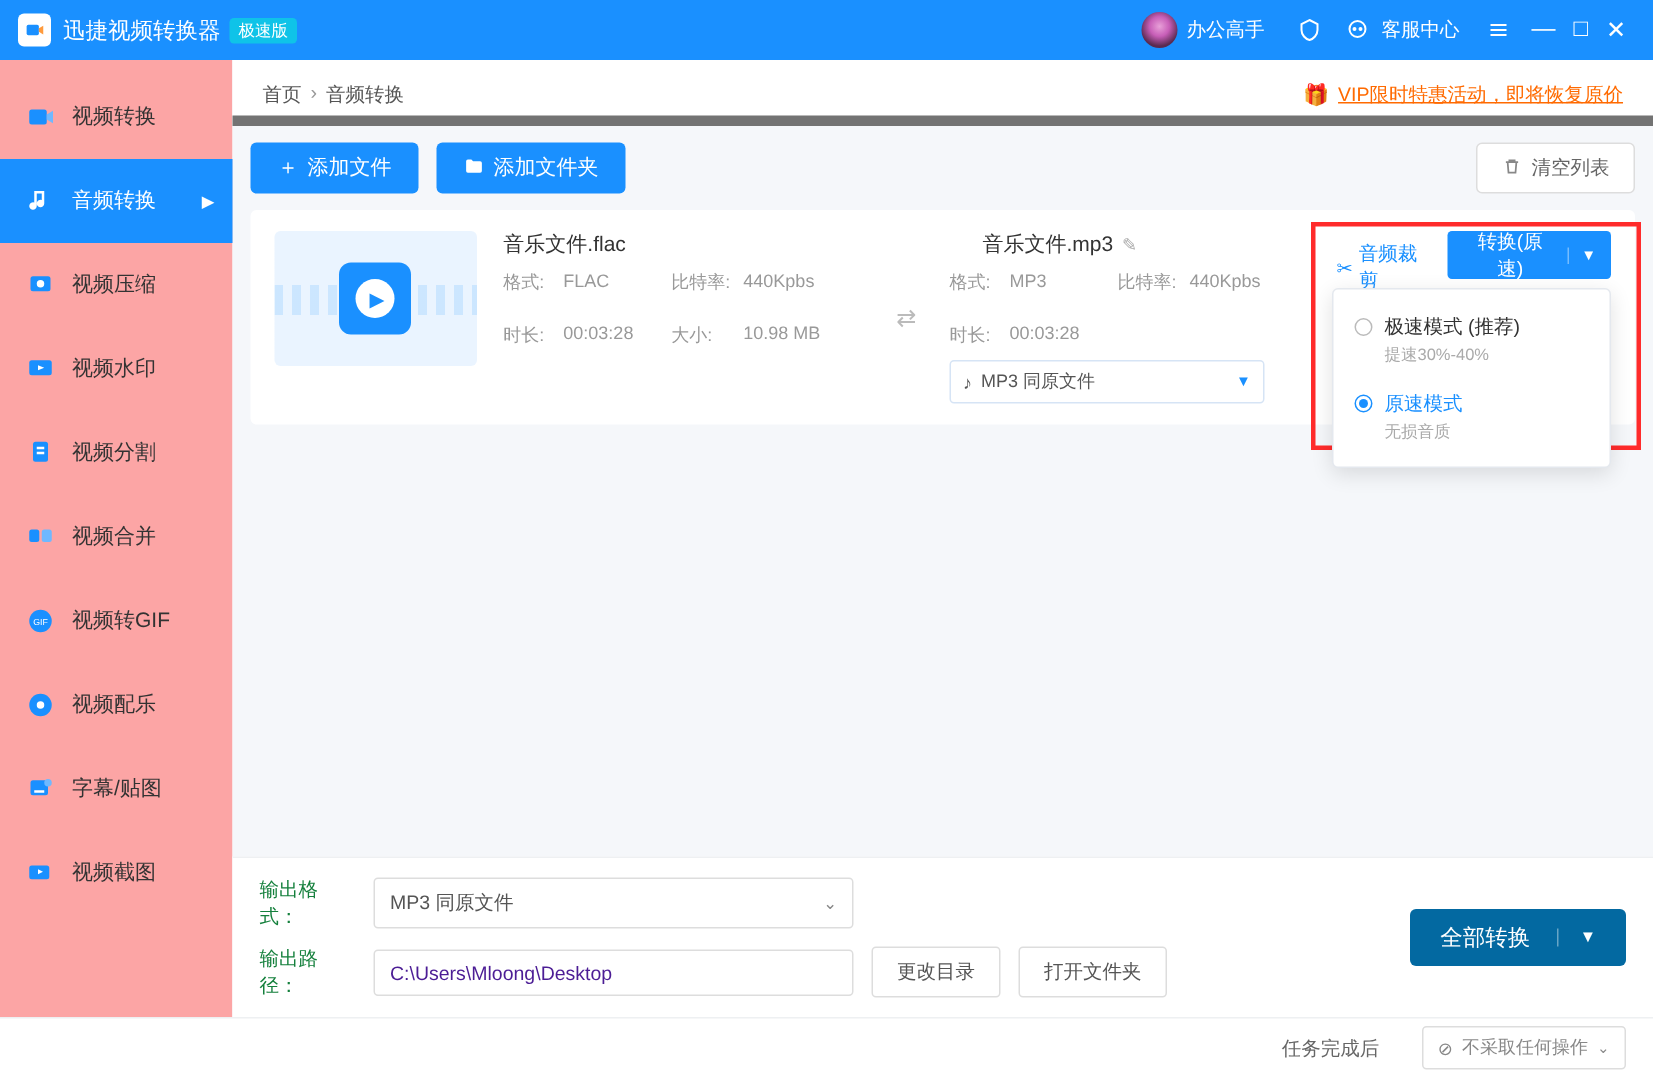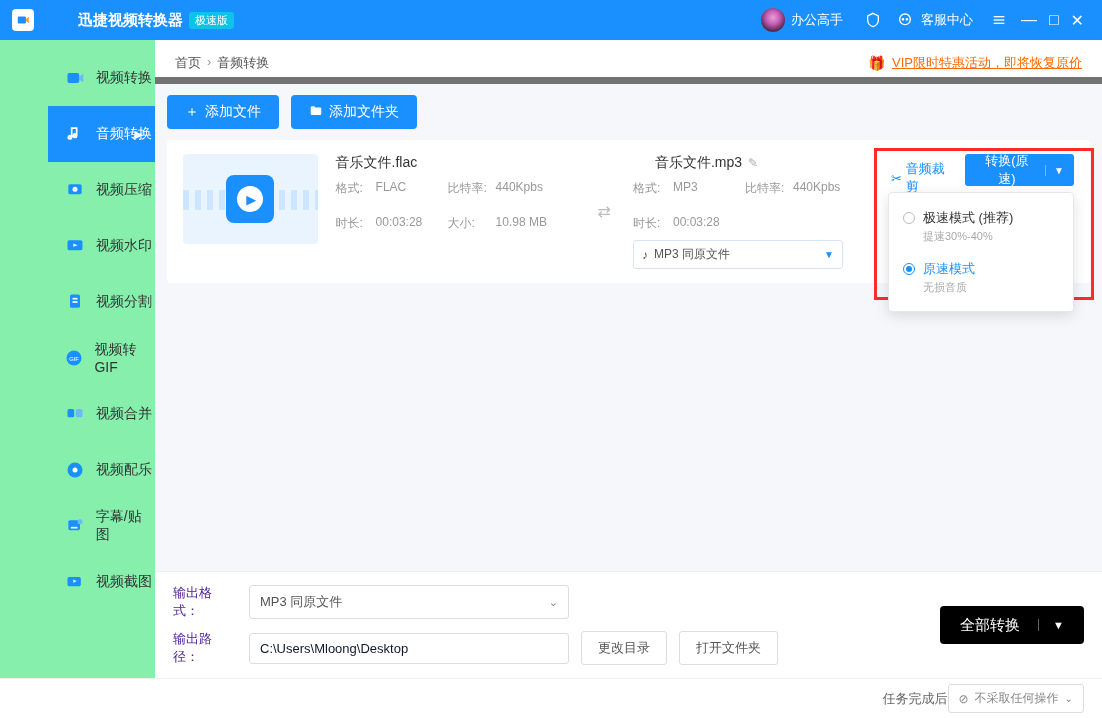--- a/index.html
+++ b/index.html
@@ -1,29 +1,29 @@
 <!DOCTYPE html>
 <html><head>
 <meta charset="utf-8">
 <style>
 * { margin:0; padding:0; box-sizing:border-box; font-family:"Microsoft YaHei","PingFang SC",sans-serif; }
 body { width:1102px; height:718px; background:#fff; overflow:hidden; font-size:13px; color:#333; }
 .titlebar { height:40px; background:#1a90ff; display:flex; align-items:center; padding:0 12px; color:#fff; }
 .logo { width:22px; height:22px; background:#fff; border-radius:4px; display:flex; align-items:center; justify-content:center; margin-right:8px; }
 .logo svg { width:14px; height:14px; }
-.app-name { font-size:15px; font-weight:700; margin-right:6px;margin-left:36px; }
+.app-name { font-size:15px; font-weight:400; margin-right:6px; }
 .badge { background:#0fc3e8; color:#fff; font-size:11px; padding:1px 6px; border-radius:3px; }
 .tb-spacer { flex:1; }
 .avatar { width:24px; height:24px; border-radius:50%; background:radial-gradient(circle at 50% 40%,#e8a0d8 0%,#c85fb8 35%,#5a2a50 70%); margin-right:6px; }
 .tb-user { font-size:13px; margin-right:14px; }
 .tb-ico { width:20px; height:20px; display:inline-flex; align-items:center; justify-content:center; margin:0 6px; cursor:pointer; }
 .tb-txt { font-size:13px; margin-right:10px; cursor:pointer; }
 .tb-winbtn { font-size:16px; margin:0 6px; cursor:pointer; }
 .body { display:flex; height:638px; }
-.sidebar { width:155px; background:#86efac; padding-top:10px;padding-left:48px; }
+.sidebar { width:155px; background:#fca5a5; padding-top:10px; }
 .side-item { height:56px; display:flex; align-items:center; padding-left:16px; cursor:pointer; position:relative; font-size:14px; color:#333; }
 .side-item.active { background:#1a90ff; color:#fff; }
 .side-item .si-icon { width:22px; height:22px; margin-right:10px; display:inline-flex; align-items:center; justify-content:center; }
 .side-item.active .chev { position:absolute; right:12px; color:#fff; font-size:11px; }
 .main { flex:1; background:#f5f7fa; display:flex; flex-direction:column; }
 .crumb-row { height:44px; display:flex; align-items:flex-start; padding:14px 20px; background:#fff; border-bottom:7px solid #737373; font-size:13px; color:#555; }
 .crumb-row .sep { margin:0 6px; color:#999; }
 .crumb-spacer { flex:1; }
 .promo { display:flex; align-items:center; gap:6px; }
 .promo-ico { color:#ff6a00; font-size:14px; }
@@ -55,28 +55,28 @@
 .dropdown { position:absolute; right:0; top:38px; width:186px; background:#fff; border:1px solid #e4e8ee; border-radius:4px; box-shadow:0 4px 14px rgba(0,0,0,.12); padding:8px 0; z-index:5; }
 .dd-item { padding:8px 14px; cursor:pointer; }
 .dd-item .dd-title { font-size:13px; color:#333; display:flex; align-items:center; gap:8px; }
 .dd-item.sel .dd-title { color:#1a90ff; }
 .dd-item .dd-sub { font-size:11px; color:#aaa; margin-left:20px; margin-top:2px; }
 .radio { width:12px; height:12px; border:1px solid #bbb; border-radius:50%; display:inline-block; position:relative; }
 .dd-item.sel .radio { border-color:#1a90ff; }
 .dd-item.sel .radio::after { content:""; position:absolute; inset:2px; background:#1a90ff; border-radius:50%; }
 .highlight-frame { position:absolute; border:3px solid #ff2b2b; pointer-events:none; }
 .footer { margin-top:auto; background:#fff; border-top:1px solid #eef0f2; padding:12px 18px; display:flex; align-items:center; gap:12px; }
-.ft-label { font-size:13px; color:#4c1d95; width:64px; }
+.ft-label { font-size:13px; color:#15803d; width:64px; }
 .sel-wide { border:1px solid #ddd; padding:7px 10px; border-radius:3px; width:320px; display:flex; align-items:center; font-size:13px; color:#555; cursor:pointer; }
 .sel-wide .dd { margin-left:auto; color:#888; font-size:11px; }
-.path-input { border:1px solid #ddd; padding:7px 10px; border-radius:3px; width:320px; font-size:13px; color:#0f172a; }
+.path-input { border:1px solid #ddd; padding:7px 10px; border-radius:3px; width:320px; font-size:13px; color:#4c1d95; }
 .btn-plain { border:1px solid #ddd; background:#fff; padding:7px 16px; border-radius:3px; font-size:13px; color:#555; cursor:pointer;text-align:right; }
-.convert-all { margin-left:auto; background:#000000; color:#fff; border:none; height:38px; padding:0 20px; border-radius:4px; font-size:15px; display:inline-flex; align-items:center; cursor:pointer; }
+.convert-all { margin-left:auto; background:#0369a1; color:#fff; border:none; height:38px; padding:0 20px; border-radius:4px; font-size:15px; display:inline-flex; align-items:center; cursor:pointer; }
 .convert-all .dd { margin-left:18px; padding-left:14px; border-left:1px solid rgba(255,255,255,.4); font-size:11px; }
-.statusbar { height:40px; background:#fff; border-top:1px solid #eef0f2; display:flex; align-items:center; justify-content:flex-end; padding:0 18px; gap:0; font-size:13px; color:#666; }
+.statusbar { height:40px; background:#fff; border-top:1px solid #eef0f2; display:flex; align-items:center; justify-content:flex-end; padding:0 18px; gap:28px; font-size:13px; color:#666; }
 .after-sel { border:1px solid #ddd; padding:5px 10px; border-radius:3px; display:flex; align-items:center; gap:6px; cursor:pointer; color:#888; font-size:12px; }
 .footer-rows { display:flex; flex-direction:column; gap:10px; flex:1; }
 .footer-row { display:flex; align-items:center; gap:12px; }
 </style>
 </head>
 <body>
 
 <div class="titlebar">
   <div class="logo">
       <svg viewBox="0 0 24 24">
@@ -158,35 +158,35 @@
           <svg width="20" height="20" viewBox="0 0 24 24" fill="#1a90ff">
             <rect x="6" y="3" width="12" height="16" rx="2"></rect>
             <rect x="9" y="7" width="6" height="2" fill="#fff"></rect>
             <rect x="9" y="11" width="6" height="2" fill="#fff"></rect>
           </svg>
         </span>
         <span>视频分割</span>
       </div>
     <div class="side-item">
         <span class="si-icon">
+          <svg width="20" height="20" viewBox="0 0 24 24" fill="#1a90ff">
+            <rect x="3" y="6" width="8" height="10" rx="2"></rect>
+            <rect x="13" y="6" width="8" height="10" rx="2" fill="#6fb8ff"></rect>
+          </svg>
+        </span>
+        <span>视频合并</span>
+      </div>
+    <div class="side-item">
+        <span class="si-icon">
           <svg width="20" height="20" viewBox="0 0 24 24">
             <circle cx="12" cy="12" r="9" fill="#1a90ff"></circle>
             <text x="12" y="15" font-size="7" fill="#fff" text-anchor="middle">GIF</text>
           </svg>
         </span>
         <span>视频转GIF</span>
-      </div>
-    <div class="side-item">
-        <span class="si-icon">
-          <svg width="20" height="20" viewBox="0 0 24 24" fill="#1a90ff">
-            <rect x="3" y="6" width="8" height="10" rx="2"></rect>
-            <rect x="13" y="6" width="8" height="10" rx="2" fill="#6fb8ff"></rect>
-          </svg>
-        </span>
-        <span>视频合并</span>
       </div>
     <div class="side-item">
         <span class="si-icon">
           <svg width="20" height="20" viewBox="0 0 24 24" fill="#1a90ff">
             <circle cx="12" cy="12" r="9"></circle>
             <circle cx="12" cy="12" r="3" fill="#fff"></circle>
           </svg>
         </span>
         <span>视频配乐</span>
       </div>
@@ -228,20 +228,26 @@
           <span>＋</span>
           <span>添加文件</span>
         </button>
       <button class="btn-blue">
           <span><svg width="14" height="14" viewBox="0 0 24 24" fill="#fff">
               <path d="M3 6a2 2 0 0 1 2-2h4l2 2h8a2 2 0 0 1 2 2v9a2 2 0 0 1-2 2H5a2 2 0 0 1-2-2V6z"></path>
             </svg></span>
           <span>添加文件夹</span>
         </button>
       <div class="tool-spacer"></div>
+      <button class="btn-outline">
+          <span><svg width="14" height="14" viewBox="0 0 24 24" fill="none" stroke="#888" stroke-width="2">
+              <path d="M5 7h14M9 7V5h6v2M7 7l1 12h8l1-12"></path>
+            </svg></span>
+          <span>清空列表</span>
+        </button>
     </div>
 
     <div class="card">
       <div class="thumb">
         <div class="thumb-play">
             <span>▶</span>
           </div>
       </div>
       <div class="col">
         <div class="filename">音乐文件.flac</div>

